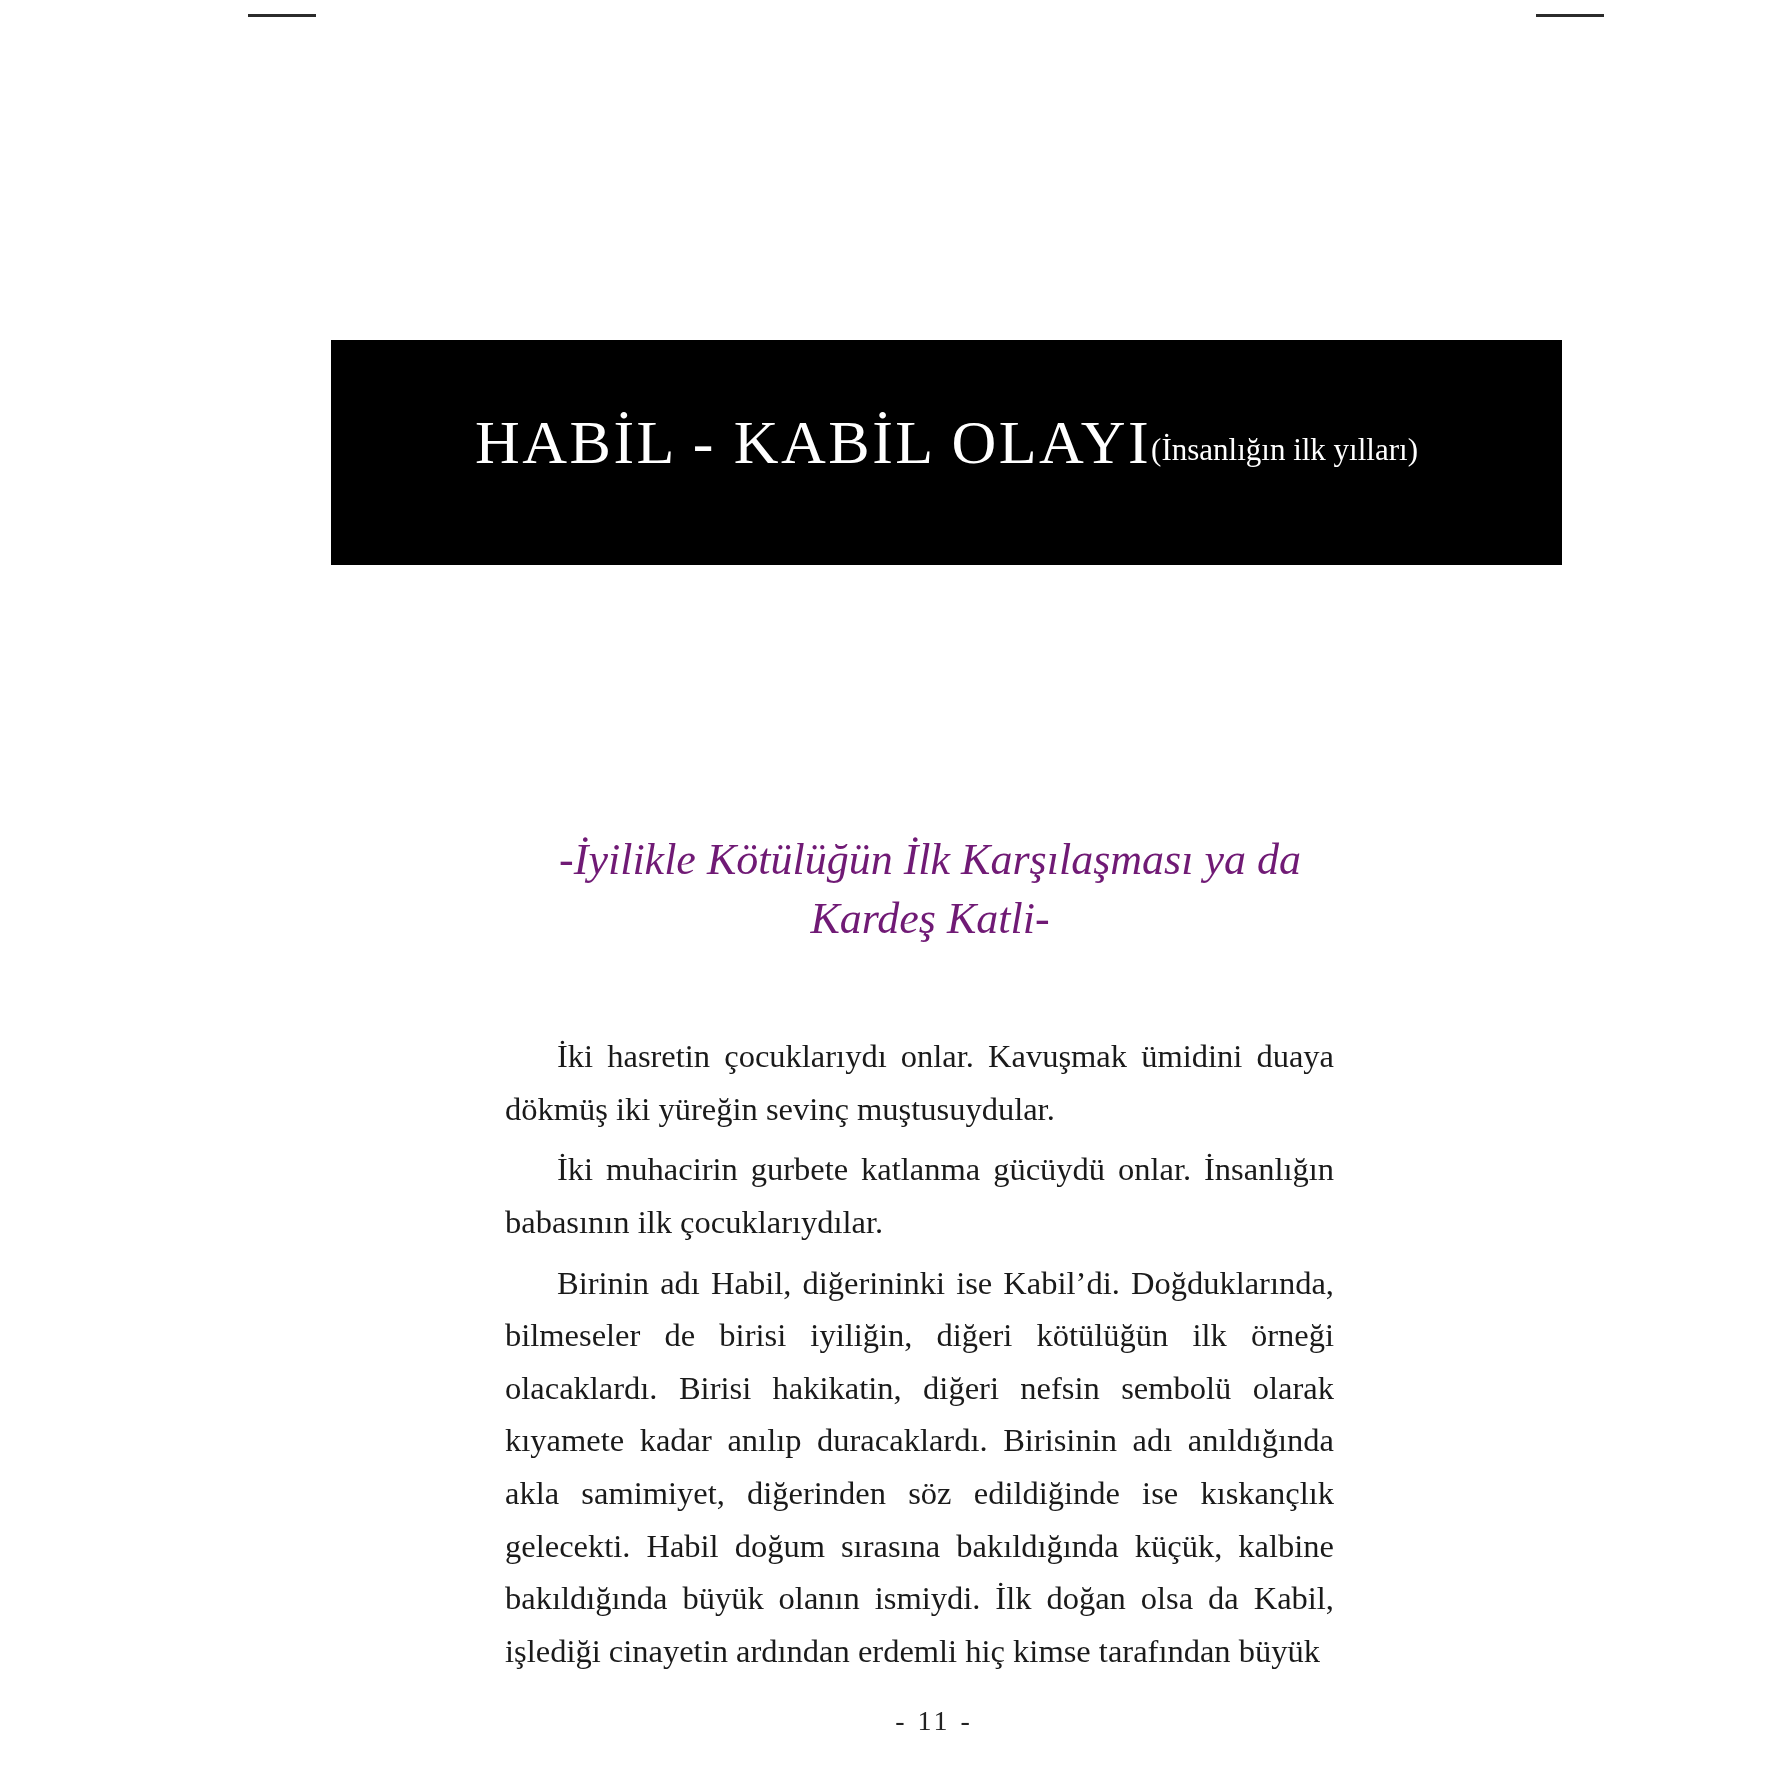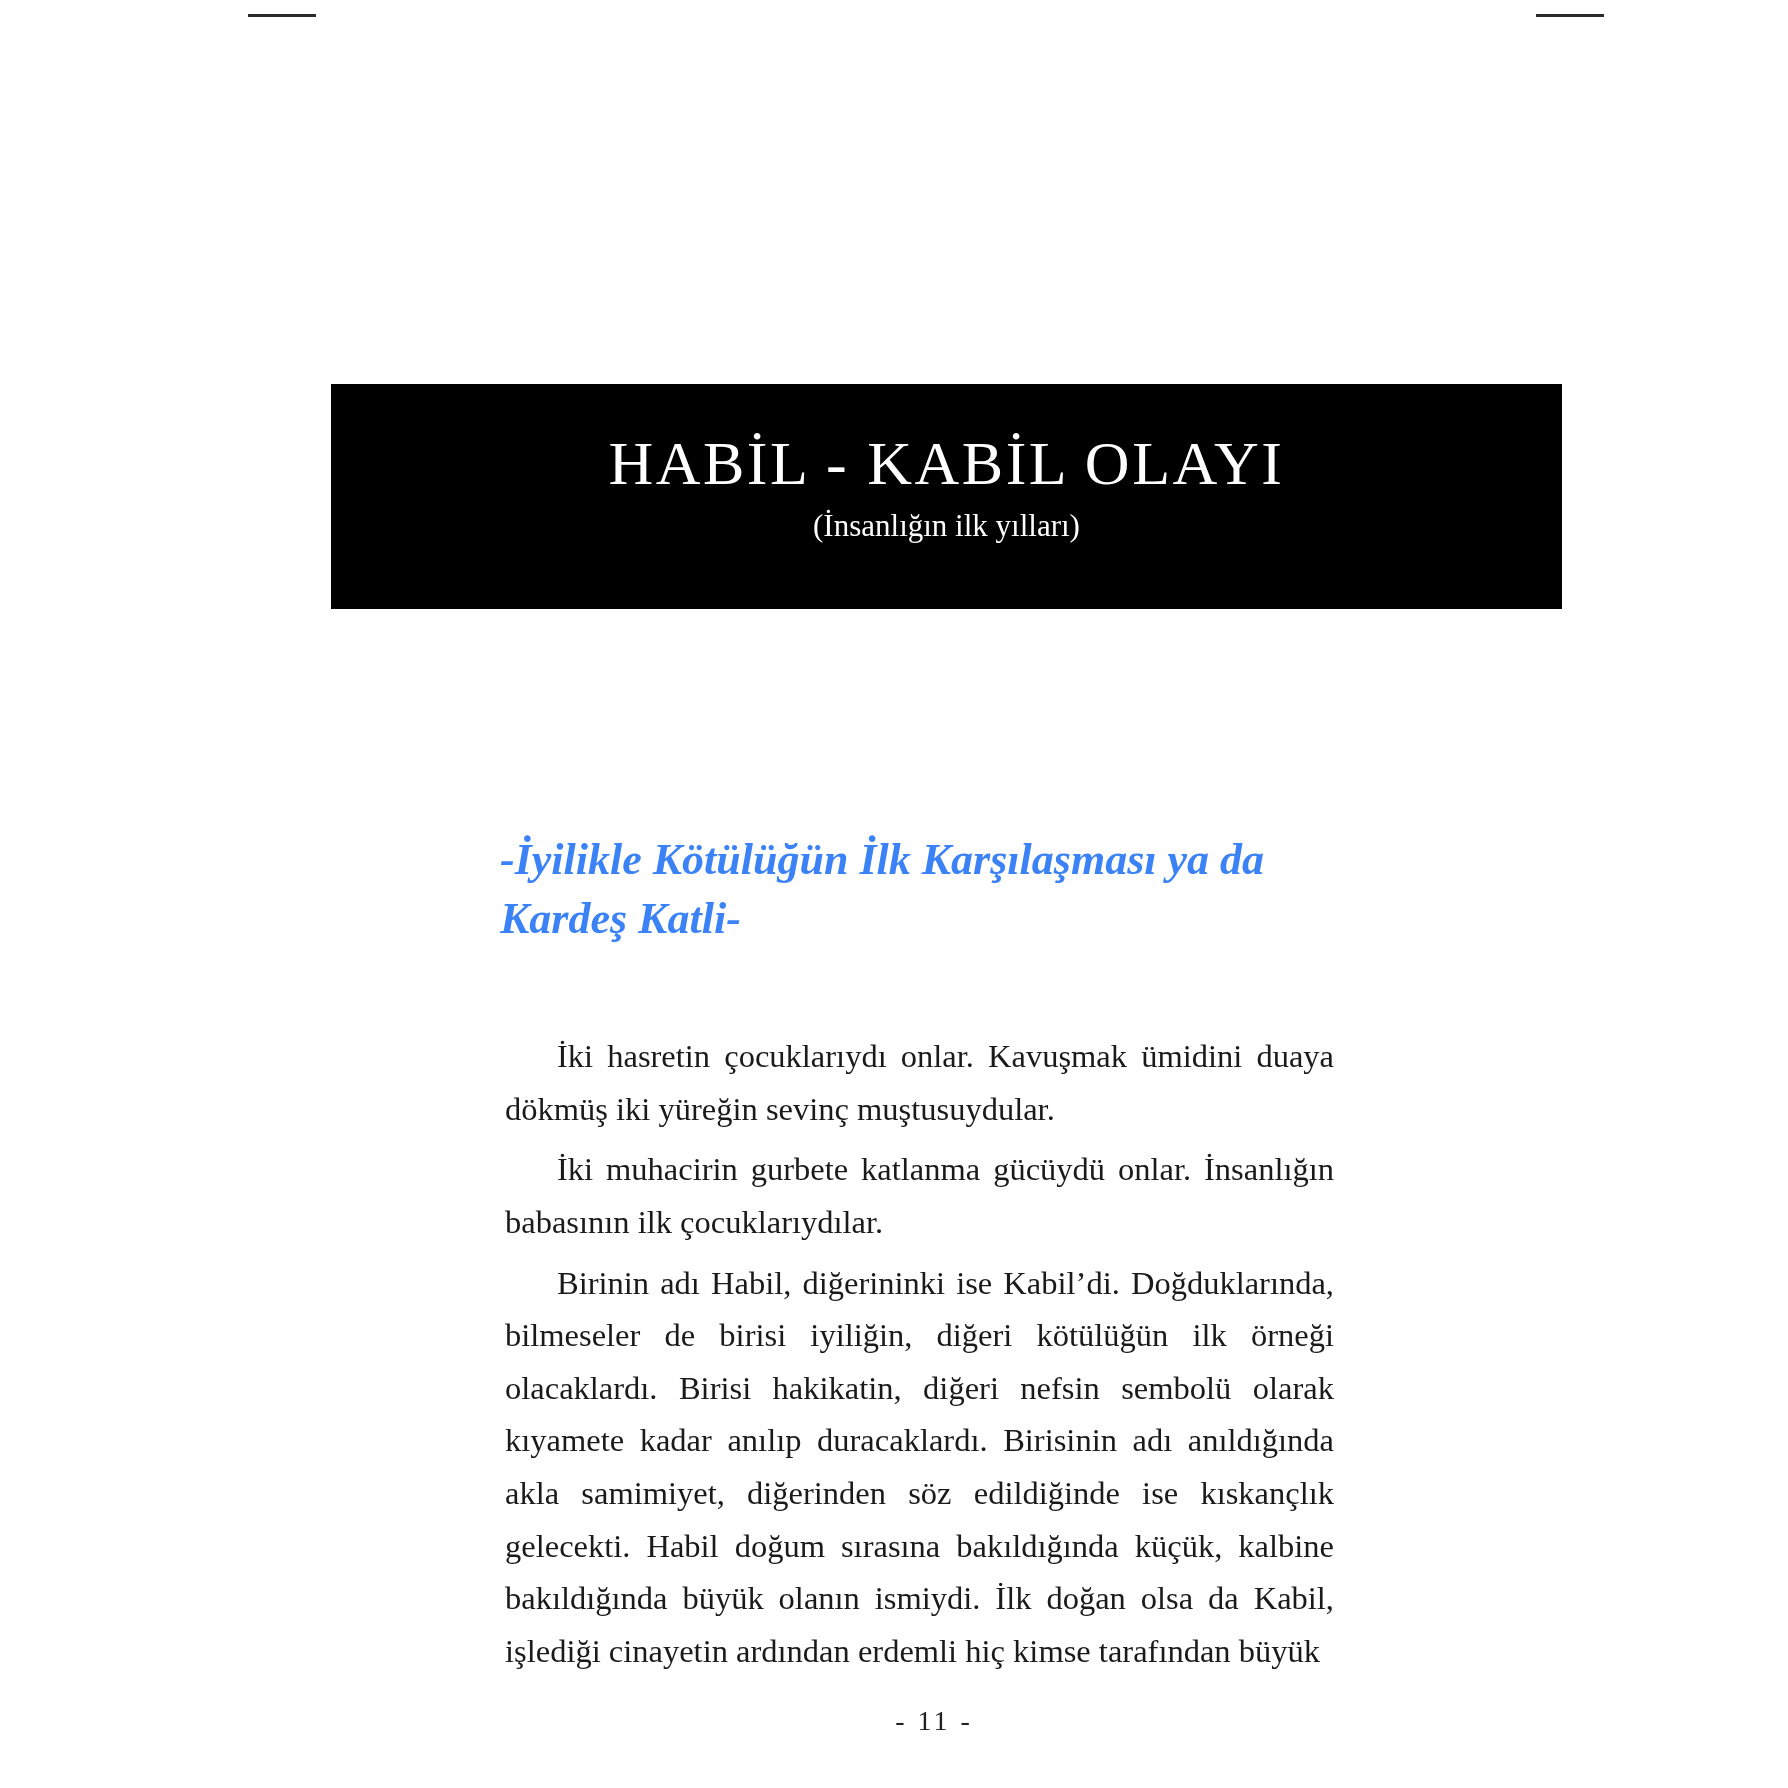--- a/index.html
+++ b/index.html
@@ -30,52 +30,51 @@
   
   .title-banner {
     position: absolute;
     left: 331px;
     top: 340px;
     width: 1231px;
     height: 225px;
     background: #000000;
     color: #ffffff;
     display: flex;
-    flex-direction: column;
+    flex-direction: row;
     align-items: center;
     justify-content: center;
     box-sizing: border-box;
     padding-bottom: 19px;
-    margin-top: 44px;
   }
   .title-main {
     font-size: 62px;
     letter-spacing: 2.5px;
     line-height: 1.05;
     white-space: nowrap;
   }
   .title-sub {
     font-size: 31px;
     margin-top: 14px;
     line-height: 1.05;
     white-space: nowrap;
   }
 
   
   .section-heading {
     position: absolute;
     left: 500px;
     top: 830px;
     width: 860px;
-    text-align: left;
+    text-align: center;
     font-style: italic;
-    font-weight: bold;
+    font-weight: normal;
     font-size: 44px;
     line-height: 1.35;
-    color: #3b82f6;
+    color: #701a75;
   }
 
   
   .body-col {
     position: absolute;
     left: 497px;
     top: 1022px;
     width: 845px;
   }
   .body-col p {

